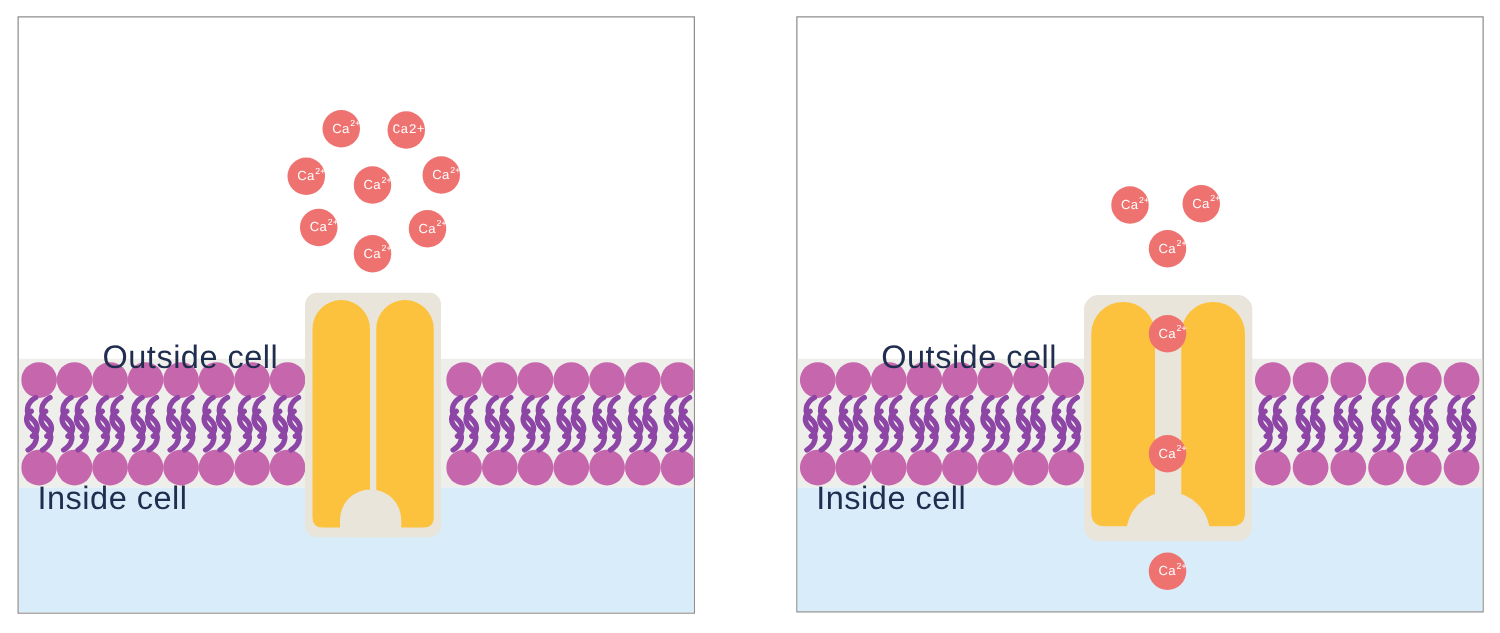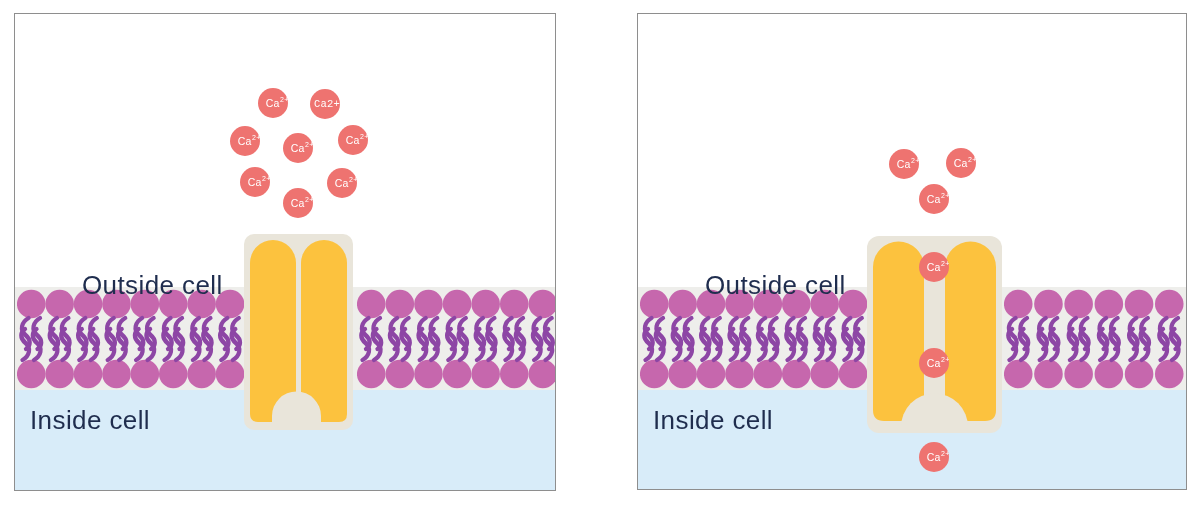--- a/index.html
+++ b/index.html
@@ -24,21 +24,21 @@
   .channel{position:absolute;z-index:3;}
   #panel0 .channel{left:229px;top:220px;}
   #panel1 .channel{left:229px;top:222px;}
   .cbody{fill:var(--cbody);}
   .clobe{fill:var(--orange);}
   .cell-label{
     position:absolute;z-index:4;color:var(--label);font-size:26px;
     letter-spacing:0.4px;font-weight:500;white-space:nowrap;
   }
   .outside-label{left:19px;top:256px;margin-left:48px;}
-  .inside-label{left:15px;top:391px;}
+  .inside-label{left:15px;top:369px;}
   .ions-layer{position:absolute;left:0;top:0;right:0;bottom:0;z-index:5;pointer-events:none;}
   .ion{
     position:absolute;width:30px;height:30px;border-radius:50%;
     background:var(--ion);color:var(--iontext);
     display:flex;align-items:center;justify-content:flex-end;
     font-size:10.5px;letter-spacing:0.2px;line-height:1;
   }
   .ion sup{font-size:7px;line-height:1;position:relative;top:-3.5px;left:0.5px;}
 </style>
 </head>

